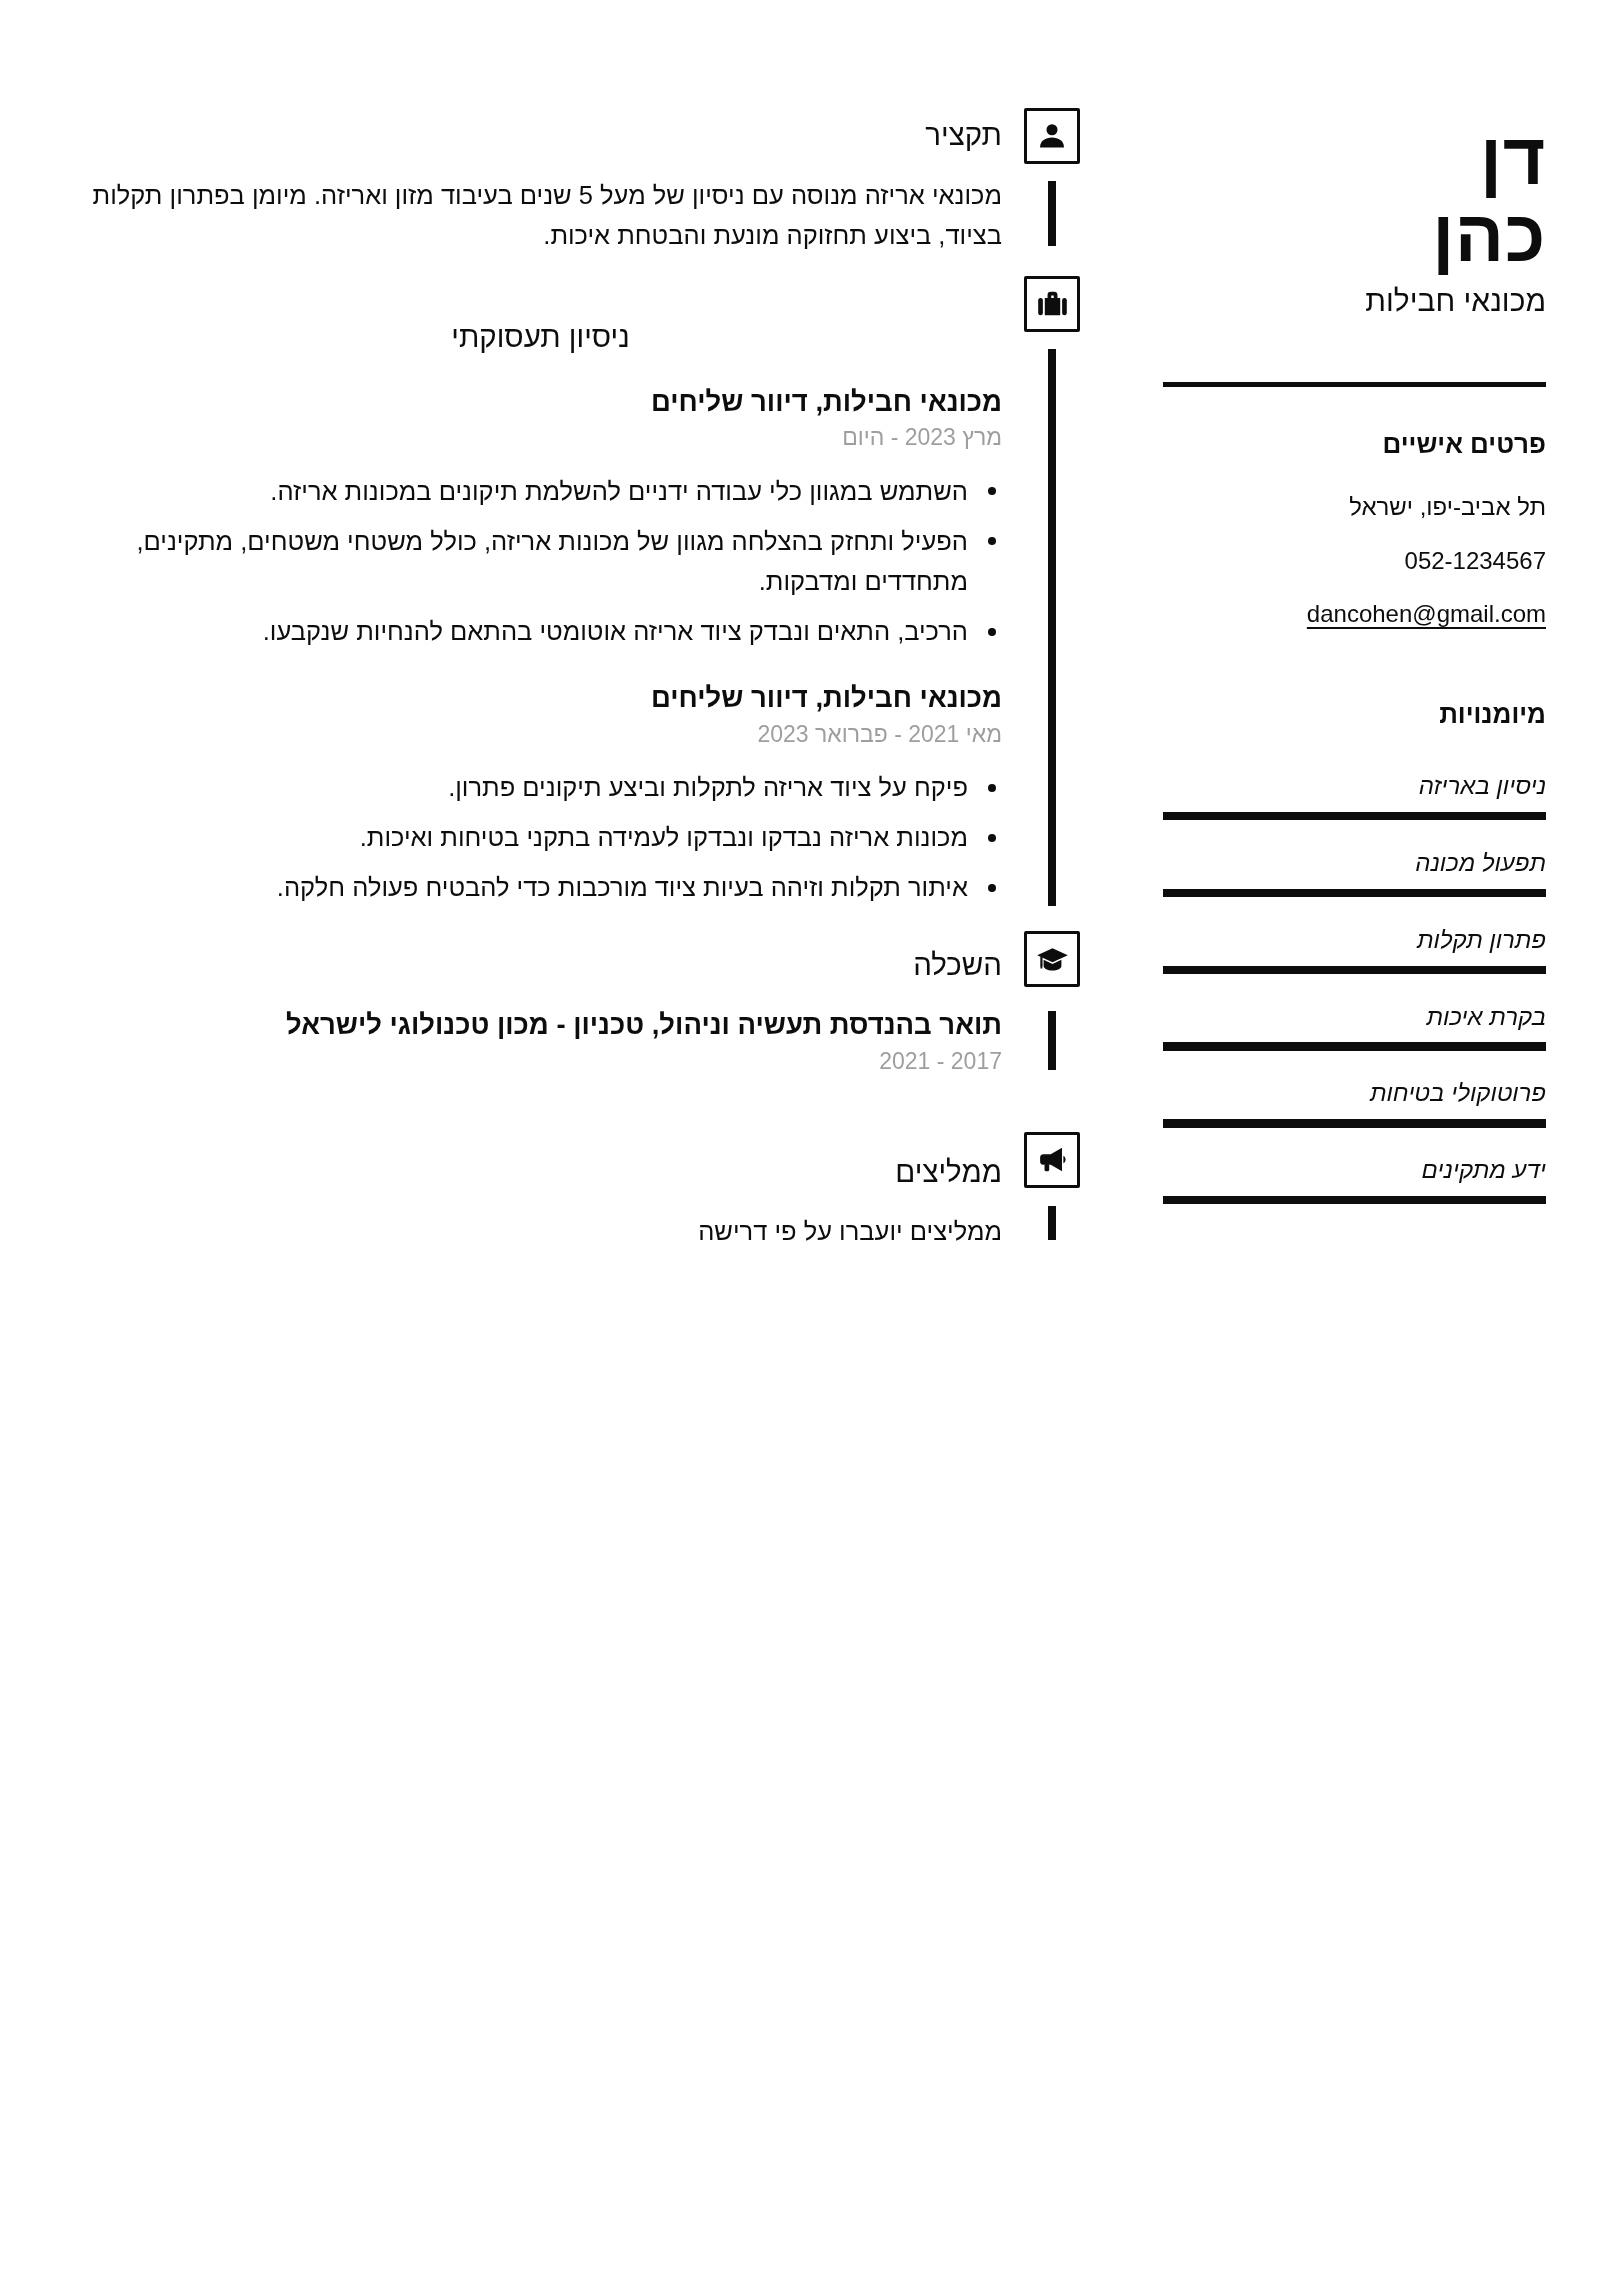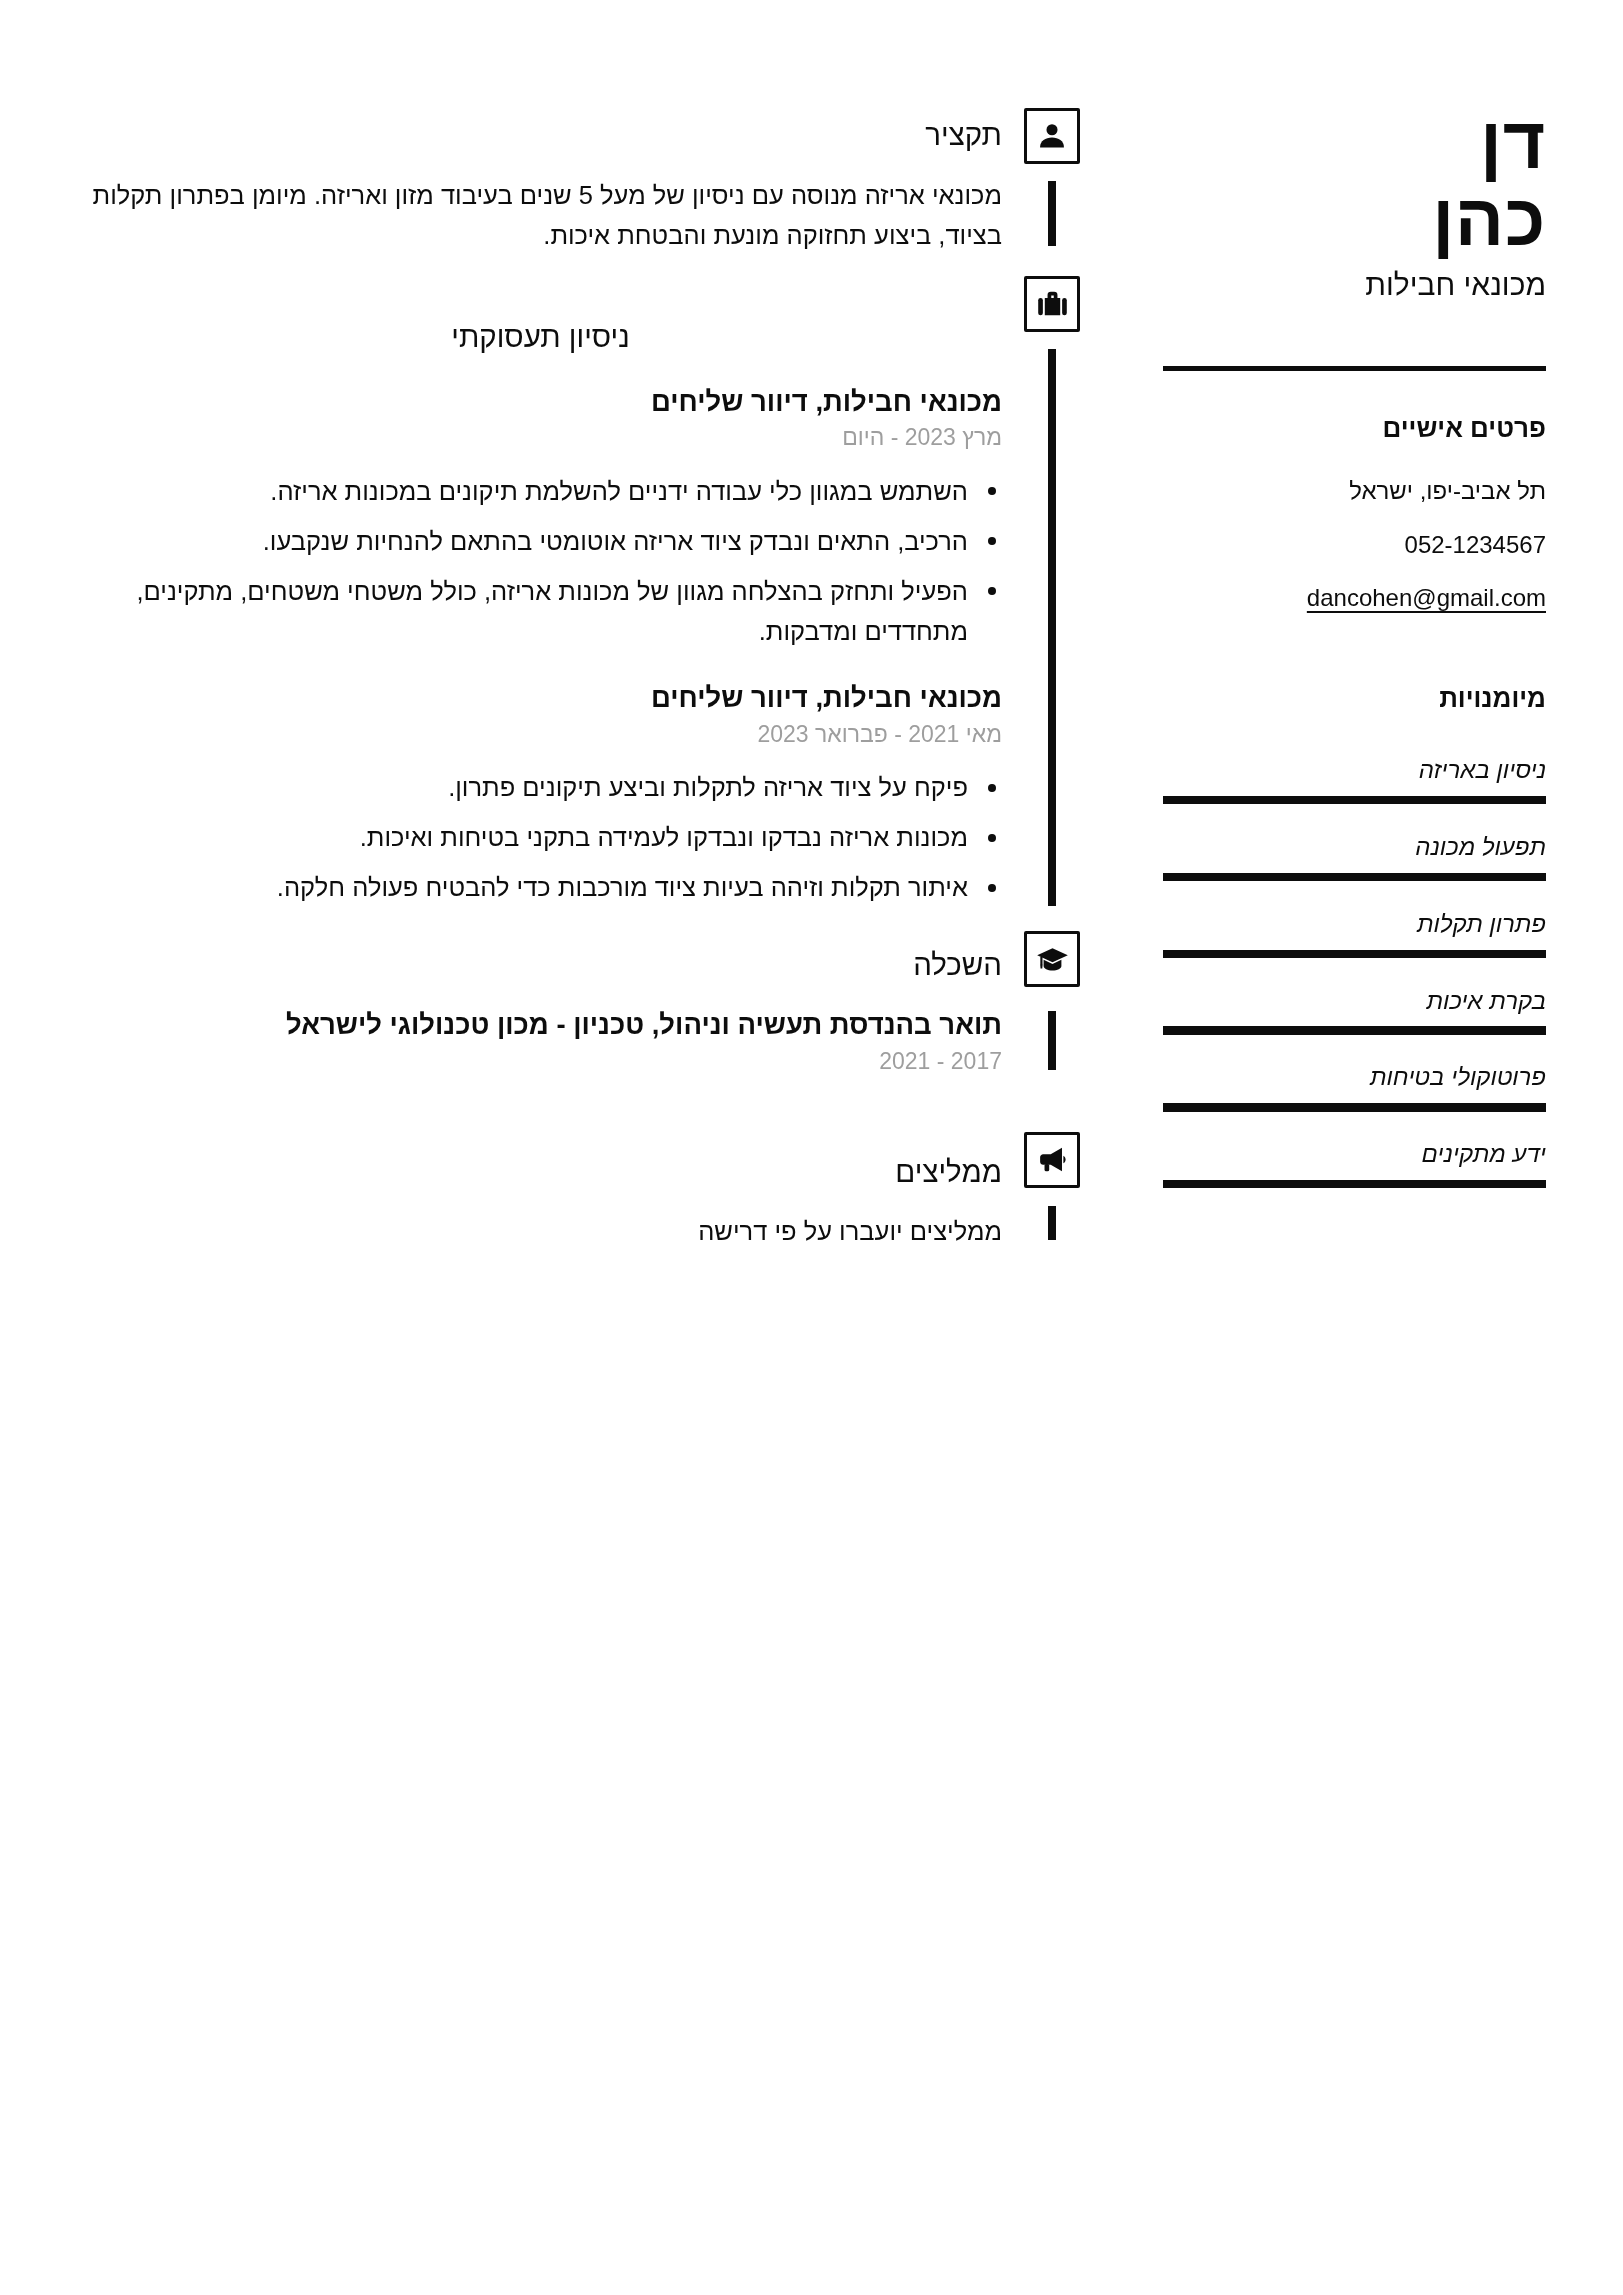--- a/index.html
+++ b/index.html
@@ -7,21 +7,21 @@
     position:relative;
     width:1623px; height:2295px;
     background:#ffffff;
     margin:0 auto;
     direction:rtl;
     font-family:"Liberation Sans","DejaVu Sans",sans-serif;
     color:#0d0d0d;
     overflow:hidden;
   }
   
-  .sidebar { position:absolute; top:104px; right:77px; width:383px; text-align:right; }
+  .sidebar { position:absolute; top:120px; right:77px; width:383px; text-align:right; }
   .name { font-size:73px; font-weight:700; line-height:1.06; letter-spacing:0.7px; }
   .side-title { margin-top:9.2px; font-size:30px; font-weight:400; }
   .side-rule { margin-top:64px; height:5.2px; background:#0d0d0d; border:none; width:100%; }
   .side-heading { margin-top:42px; font-size:26px; font-weight:700; }
   .side-line { margin-top:33px; font-size:24px; font-weight:400; }
   .side-line.tight { margin-top:26px; }
   .email-line { margin-top:25px; font-size:24px; }
   .email-line a { color:#0d0d0d; text-decoration-thickness:2px; text-underline-offset:5.2px; }
   .skills-heading { margin-top:71px; font-size:26px; font-weight:700; }
   .skills-list { margin-top:41px;font-style:italic; }
@@ -168,22 +168,22 @@
     <h2 class="section-heading" id="summary-heading" style="margin:9.2px 0 0;">תקציר</h2>
     <p class="summary-text" style="margin-bottom:16px;">מכונאי אריזה מנוסה עם ניסיון של מעל 5 שנים בעיבוד מזון ואריזה. מיומן בפתרון תקלות בציוד, ביצוע תחזוקה מונעת והבטחת איכות.</p>
 
     <h2 class="section-heading" id="experience-heading" style="margin-bottom:0;text-align:center;">ניסיון תעסוקתי</h2>
     <div>
         <div class="job">
           <div class="job-title">מכונאי חבילות, דיוור שליחים</div>
           <div class="date-indent"><span class="dt">מרץ 2023 - היום</span></div>
           <ul class="bullets">
             <li>השתמש במגוון כלי עבודה ידניים להשלמת תיקונים במכונות אריזה.</li>
+            <li>הפעיל ותחזק בהצלחה מגוון של מכונות אריזה, כולל משטחי משטחים, מתקינים, מתחדדים ומדבקות.</li>
             <li>הרכיב, התאים ונבדק ציוד אריזה אוטומטי בהתאם להנחיות שנקבעו.</li>
-            <li>הפעיל ותחזק בהצלחה מגוון של מכונות אריזה, כולל משטחי משטחים, מתקינים, מתחדדים ומדבקות.</li>
           </ul>
         </div>
         <div class="job">
           <div class="job-title">מכונאי חבילות, דיוור שליחים</div>
           <div class="date-indent"><span class="dt">מאי 2021 - פברואר 2023</span></div>
           <ul class="bullets">
             <li>פיקח על ציוד אריזה לתקלות וביצע תיקונים פתרון.</li>
             <li>מכונות אריזה נבדקו ונבדקו לעמידה בתקני בטיחות ואיכות.</li>
             <li>איתור תקלות וזיהה בעיות ציוד מורכבות כדי להבטיח פעולה חלקה.</li>
           </ul>

